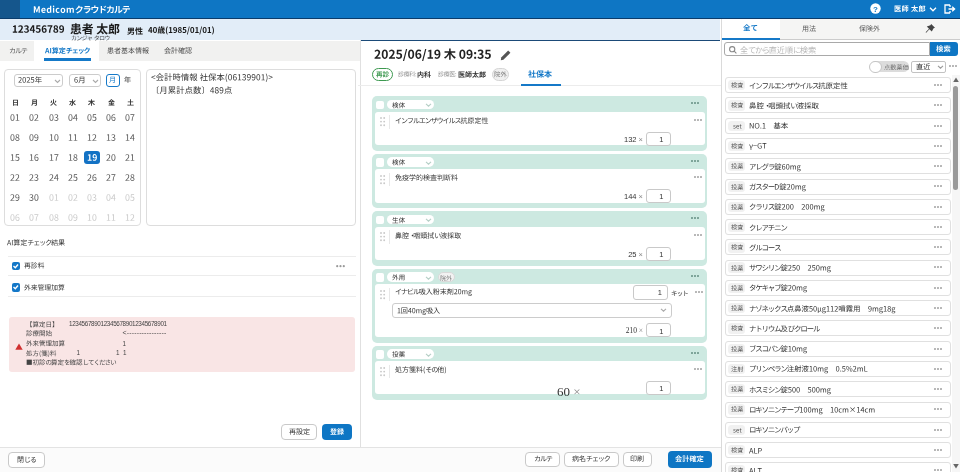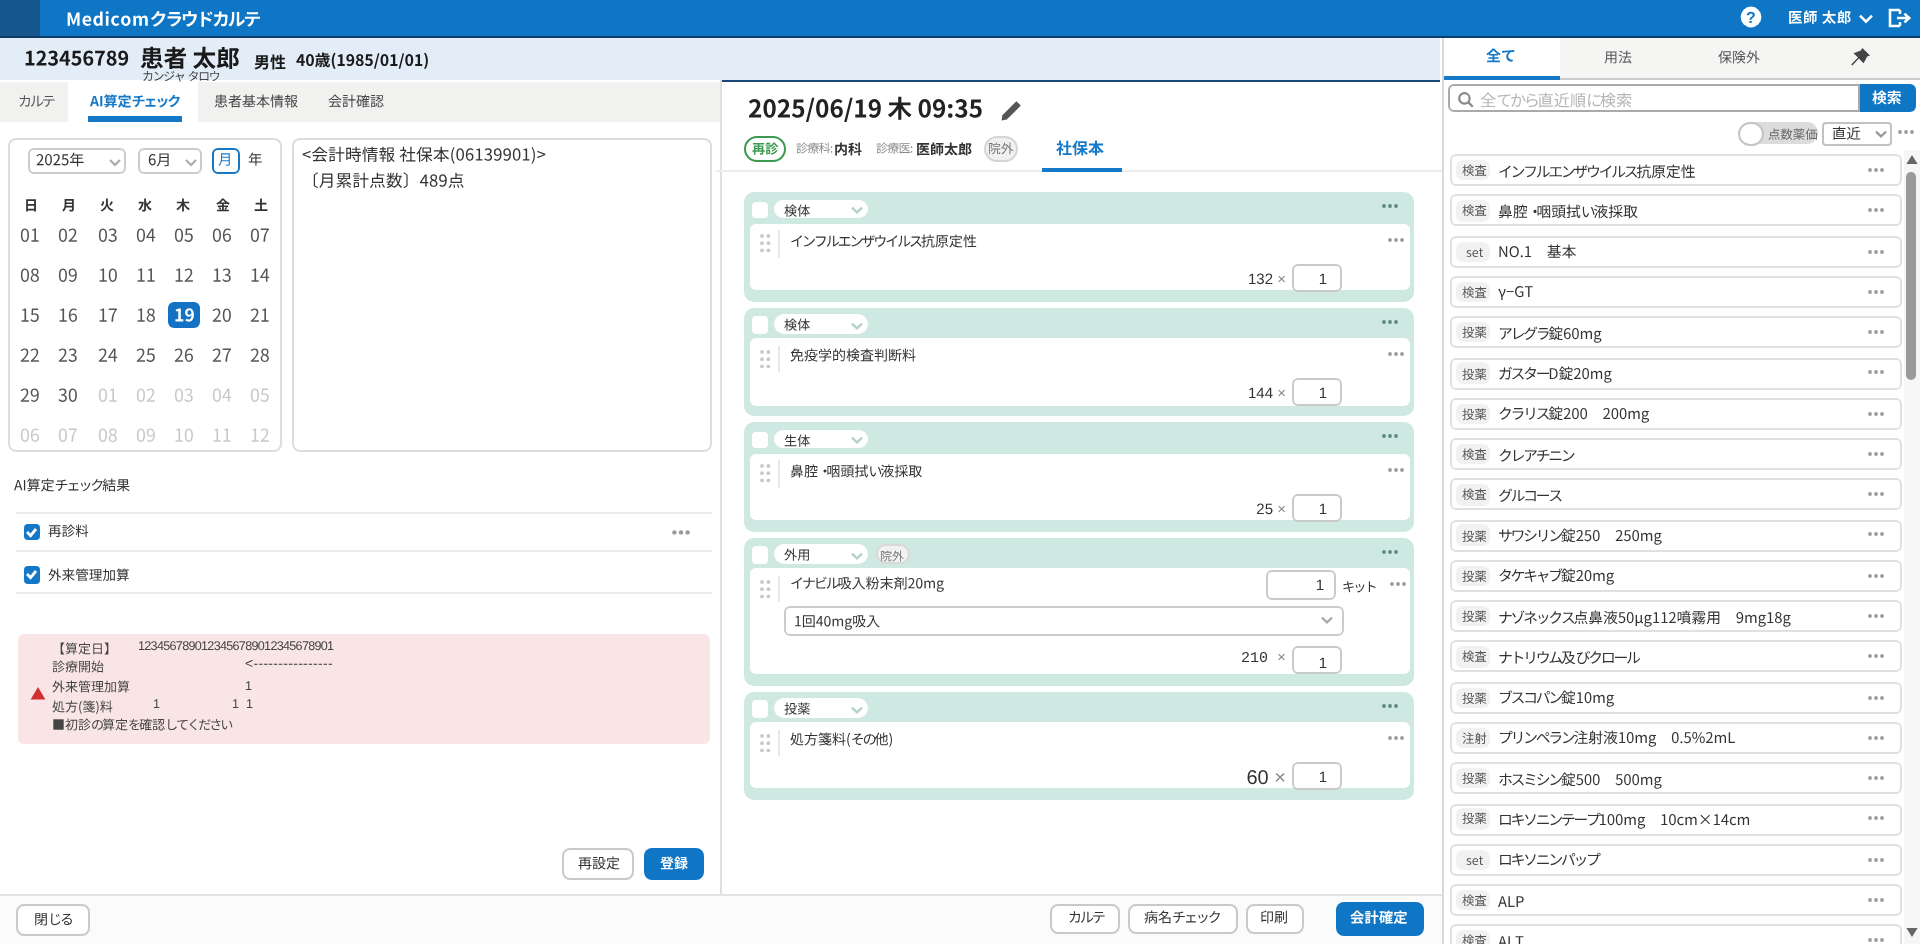--- a/index.html
+++ b/index.html
@@ -1246,21 +1246,21 @@
       <use href="#g65" x="2110"></use>
       <use href="#g192" x="2665"></use>
       <use href="#g193" x="3591"></use>
       <use href="#g187" x="4155"></use>
       <use href="#g188" x="5155"></use>
     </g>
   </svg>
 <svg style="position:absolute;left:660px;top:308.4px;overflow:visible" width="7" height="5">
     <path d="M1 0.8 l2.5 2.4 L6 0.8" stroke="#aaa" stroke-width="1.1" fill="none"></path>
   </svg>
-<div style="position:absolute;left:557px;top:326.4px;width:86px;text-align:right;font-family:Liberation Mono, monospace;font-size:7.5px;color:#333">210 <span style="color:#888">×</span></div>
+<div style="position:absolute;left:557px;top:326.4px;width:86px;text-align:right;font-family:Liberation Serif, serif;font-size:7.5px;color:#333">210 <span style="color:#888">×</span></div>
 <div style="position:absolute;left:645.5px;top:323.29999999999995px;width:25px;height:14.2px;background:#fff;border:1px solid #c9c9c9;border-radius:3px"></div>
 <div style="position:absolute;left:645.5px;top:326.59999999999997px;width:18px;text-align:right;font-family:'Liberation Sans',sans-serif;font-size:7.5px;color:#333">1</div>
 <div style="position:absolute;left:372px;top:345.8px;width:335px;height:54.5px;background:#cde9e1;border-radius:5px"></div>
 <div style="position:absolute;left:375.5px;top:350.3px;width:8.5px;height:8.5px;background:#fff;border-radius:2px"></div>
 <div style="position:absolute;left:387px;top:349.3px;width:47px;height:9.5px;background:#fff;border-radius:5px"></div>
 <svg style="position:absolute;left:391.5px;top:351.1px;overflow:visible" width="13.2" height="6.6">
     <g transform="translate(0,5.81) scale(0.006600,-0.006600)" fill="#333">
       <use href="#g197" x="0"></use>
       <use href="#g198" x="1000"></use>
     </g>
@@ -1294,21 +1294,21 @@
       <use href="#g124" x="5188"></use>
       <use href="#g200" x="6038"></use>
       <use href="#g88" x="7038"></use>
     </g>
   </svg>
 <svg style="position:absolute;left:693.5px;top:368.3px;overflow:visible" width="9" height="3">
     <circle cx="1" cy="1" r="0.95" fill="#9a9a9a"></circle>
     <circle cx="4" cy="1" r="0.95" fill="#9a9a9a"></circle>
     <circle cx="7" cy="1" r="0.95" fill="#9a9a9a"></circle>
   </svg>
-<div style="position:absolute;left:557px;top:384.0px;width:86px;text-align:right;font-family:Liberation Sans, sans-serif;font-size:10px;color:#333">60 <span style="color:#888">×</span></div>
+<div style="position:absolute;left:557px;top:384.0px;width:86px;font-family:Liberation Serif, serif;font-size:13px;color:#333">60 <span style="color:#888">×</span></div>
 <div style="position:absolute;left:645.5px;top:381.0px;width:25px;height:14.2px;background:#fff;border:1px solid #c9c9c9;border-radius:3px"></div>
 <div style="position:absolute;left:645.5px;top:384.2px;width:18px;text-align:right;font-family:'Liberation Sans',sans-serif;font-size:7.5px;color:#333">1</div>
 <div style="position:absolute;left:721.5px;top:19.2px;width:238.5px;height:21px;background:#f5f5f4;border-bottom:1px solid #ccc"></div>
 <div style="position:absolute;left:721.5px;top:19.2px;width:58px;height:20px;background:#fff"></div>
 <svg style="position:absolute;left:743.1px;top:24.4px;overflow:visible" width="13.9" height="7.5">
     <g transform="translate(0,6.60) scale(0.007500,-0.007500)" fill="#1579c8">
       <use href="#g201" x="0"></use>
       <use href="#g202" x="1000"></use>
     </g>
   </svg>

